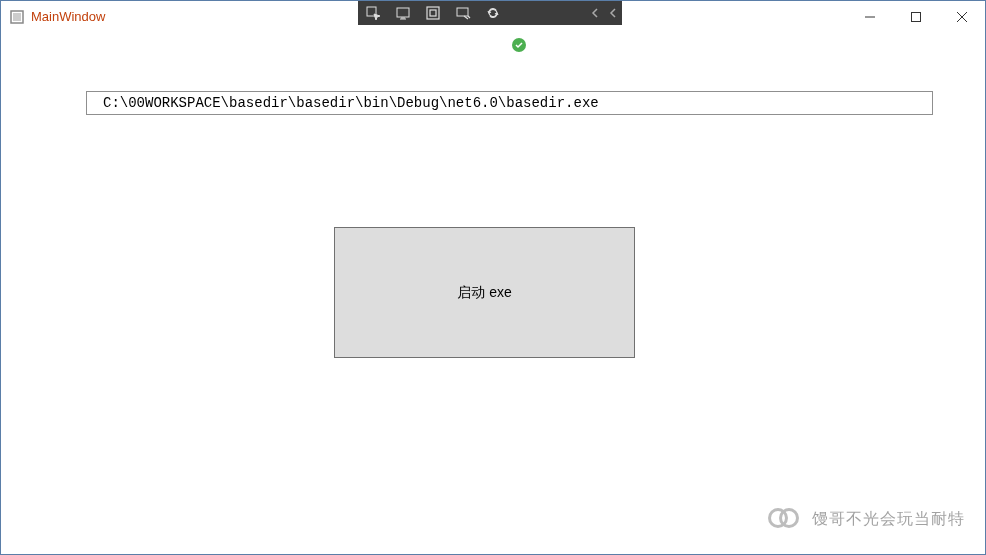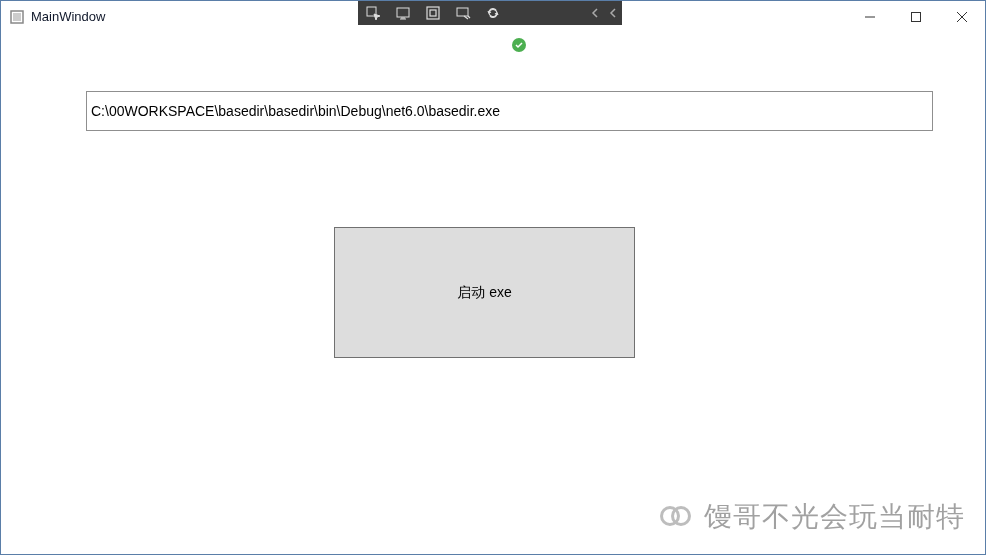--- a/index.html
+++ b/index.html
@@ -23,21 +23,21 @@
       width: 16px;
       height: 16px;
       margin-left: 8px;
       margin-right: 6px;
       display: flex;
       align-items: center;
       justify-content: center;
     }
     .app-icon svg { display: block; }
     .title-text {
-      color: #0f172a;
+      color: #c2410c;
       font-size: 13px;
       flex: 0 0 auto;
     }
     .vs-toolbar {
       position: absolute;
       left: 357px;
       top: 0;
       height: 24px;
       background: #3c3c3c;
       display: flex;
@@ -100,25 +100,25 @@
     .content {
       position: relative;
       width: 100%;
       height: calc(100% - 31px);
     }
     .path-input {
       position: absolute;
       left: 85px;
       top: 59px;
       width: 847px;
-      height: 40px;
+      height: 24px;
       border: 1px solid #8f8f8f;
-      padding: 2px 4px;
+      padding: 2px 16px;
       font-size: 14px;
-      font-family: Liberation Sans, sans-serif;
+      font-family: Liberation Mono, monospace;
       color: #000;
       outline: none;
     }
     .launch-btn {
       position: absolute;
       left: 333px;
       top: 195px;
       width: 301px;
       height: 131px;
       background: #ddd;
@@ -147,21 +147,21 @@
     .wm-icon .c1, .wm-icon .c2 {
       width: 20px;
       height: 20px;
       border: 3px solid #888;
       border-radius: 50%;
       position: absolute;
     }
     .wm-icon .c1 { left: 0; top: 6px; }
     .wm-icon .c2 { left: 11px; top: 6px; }
     .wm-text {
-      font-size: 28px;
+      font-size: 16px;
       color: #555;
       font-weight: 500;
       letter-spacing: 1px;
     }
   </style>
 </head>
 <body>
 
 <div class="titlebar">
   <span class="app-icon">

